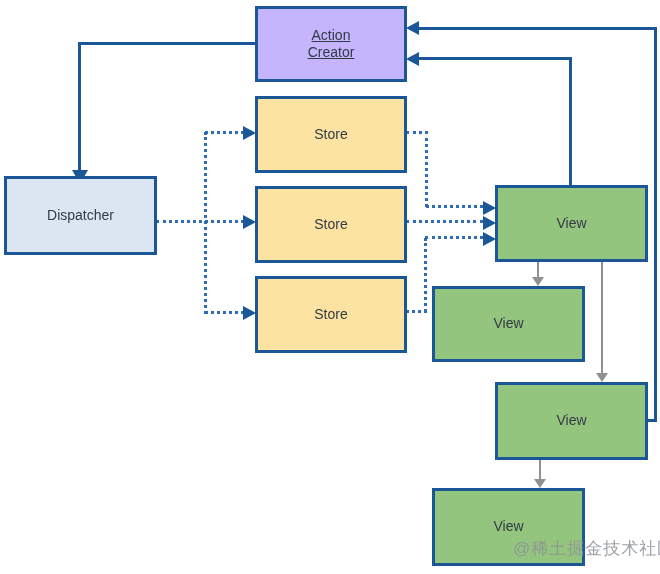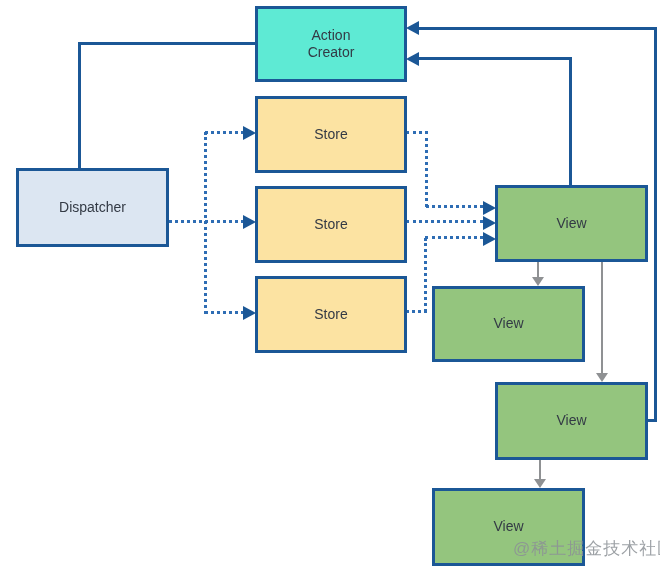--- a/index.html
+++ b/index.html
@@ -93,25 +93,25 @@
 
   <div class="gl-v" style="left:537px; top:261px; height:18px;"></div>
   <div class="ah ah-down-gray" style="left:532px; top:277px;"></div>
 
   <div class="gl-v" style="left:601px; top:261px; height:113px;"></div>
   <div class="ah ah-down-gray" style="left:596px; top:373px;"></div>
 
   <div class="gl-v" style="left:539px; top:459px; height:21px;"></div>
   <div class="ah ah-down-gray" style="left:534px; top:479px;"></div>
 
-  <div class="box" style="left: 255px; top: 6px; width: 152px; height: 76px; background-color: #5eead4;">
+  <div class="box" style="left: 255px; top: 6px; width: 152px; height: 76px; background-color: #c4b5fd; text-decoration: underline;">
     <span class="label label-narrow">Action Creator</span>
   </div>
 
-  <div class="box" style="left: 4px; top: 168px; width: 153px; height: 79px; background-color: rgb(220, 230, 242); margin-left: 12px;">
+  <div class="box" style="left: 4px; top: 176px; width: 153px; height: 79px; background-color: rgb(220, 230, 242);">
     <span class="label">Dispatcher</span>
   </div>
 
   <div class="box" style="left: 255px; top: 96px; width: 152px; height: 77px; background-color: rgb(252, 227, 162);">
     <span class="label">Store</span>
   </div>
 
   <div class="box" style="left: 255px; top: 186px; width: 152px; height: 77px; background-color: rgb(252, 227, 162);">
     <span class="label">Store</span>
   </div>

